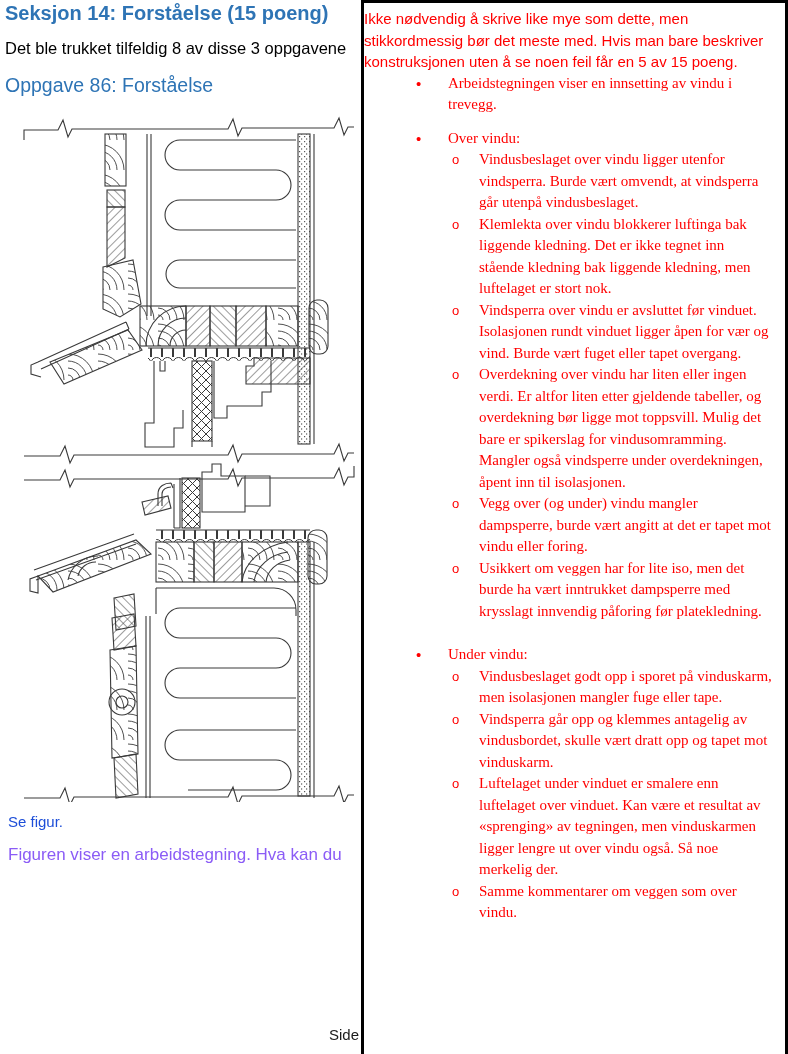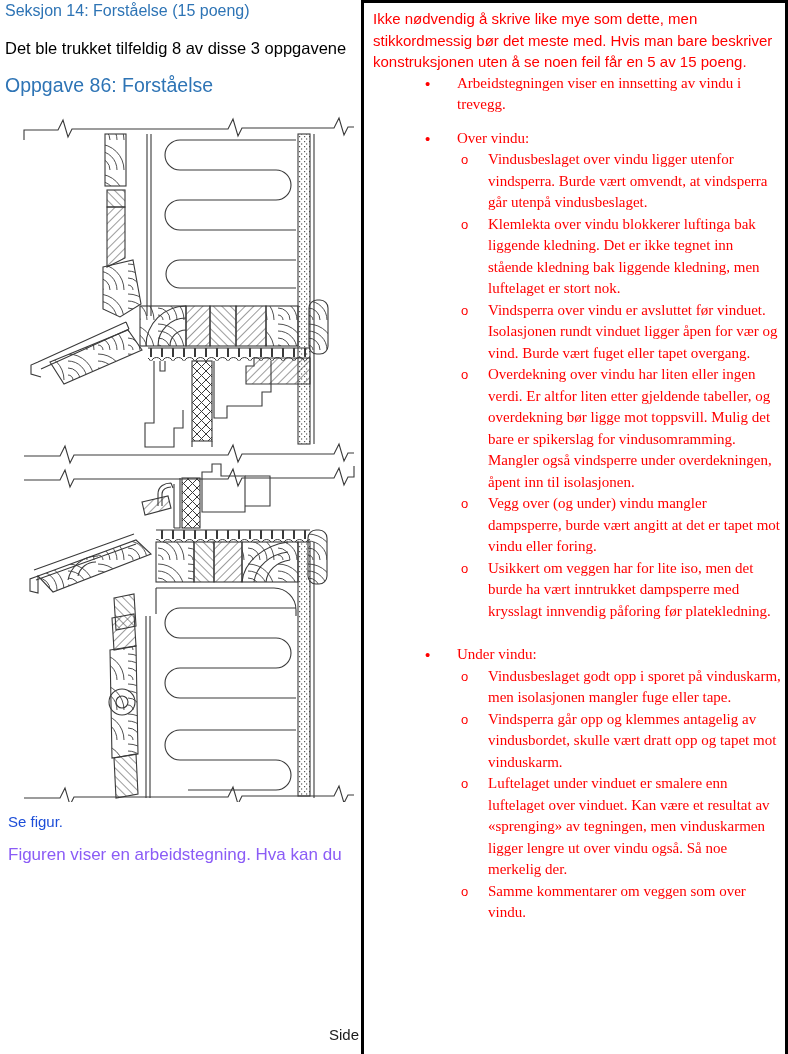--- a/index.html
+++ b/index.html
@@ -4,40 +4,40 @@
 <style>
   html,body{margin:0;padding:0;}
   body{
     width:788px;height:1054px;position:relative;overflow:hidden;
     background:#ffffff;font-family:"Liberation Sans",sans-serif;
     -webkit-font-smoothing:antialiased;
   }
   
   .title{
     position:absolute;left:5px;top:2px;margin:0;
-    font-size:16px;font-weight:400;color:#2E74B5;letter-spacing:0;
+    font-size:20px;font-weight:700;color:#2E74B5;letter-spacing:0;
   }
   .subtitle{
     position:absolute;left:5px;top:39px;margin:0;
     font-size:16.5px;color:#000000;
   }
   .tasktitle{
     position:absolute;left:5px;top:74px;margin:0;
     font-size:19.5px;font-weight:400;color:#2E74B5;
   }
   .figwrap{position:absolute;left:8px;top:110px;width:352px;height:692px;}
   .cap1{position:absolute;left:8px;top:813px;margin:0;font-size:15px;color:#1d4ed8;}
   .cap2{position:absolute;left:8px;top:845px;margin:0;font-size:17px;color:#8b5cf6;}
   .pagefoot{position:absolute;left:329px;top:1026px;margin:0;font-size:15px;color:#1b1b1b;}
   
   .annobox{
     position:absolute;left:361px;top:0;width:427px;height:1054px;
     box-sizing:border-box;
     border-left:3px solid #000;border-top:3px solid #000;border-right:3px solid #000;
-    padding:5px 4px 0 9px;
+    padding:5px 4px 0 0;
     color:#ff0000;font-size:15px;line-height:21.5px;
   }
   .annobox p{margin:0;}
   .intro{margin:3px 0 12px 0;}
   .lead{margin:0 0 10px 0;}
   .li{display:flex;align-items:flex-start;}
   .li .mk{flex:0 0 auto;text-align:left;}
   .li .tx{flex:0 1 auto;font-family:Liberation Serif, serif;}
   .l1{margin-left:52px;}
   .l1 .mk{width:32px;font-size:15px;}

